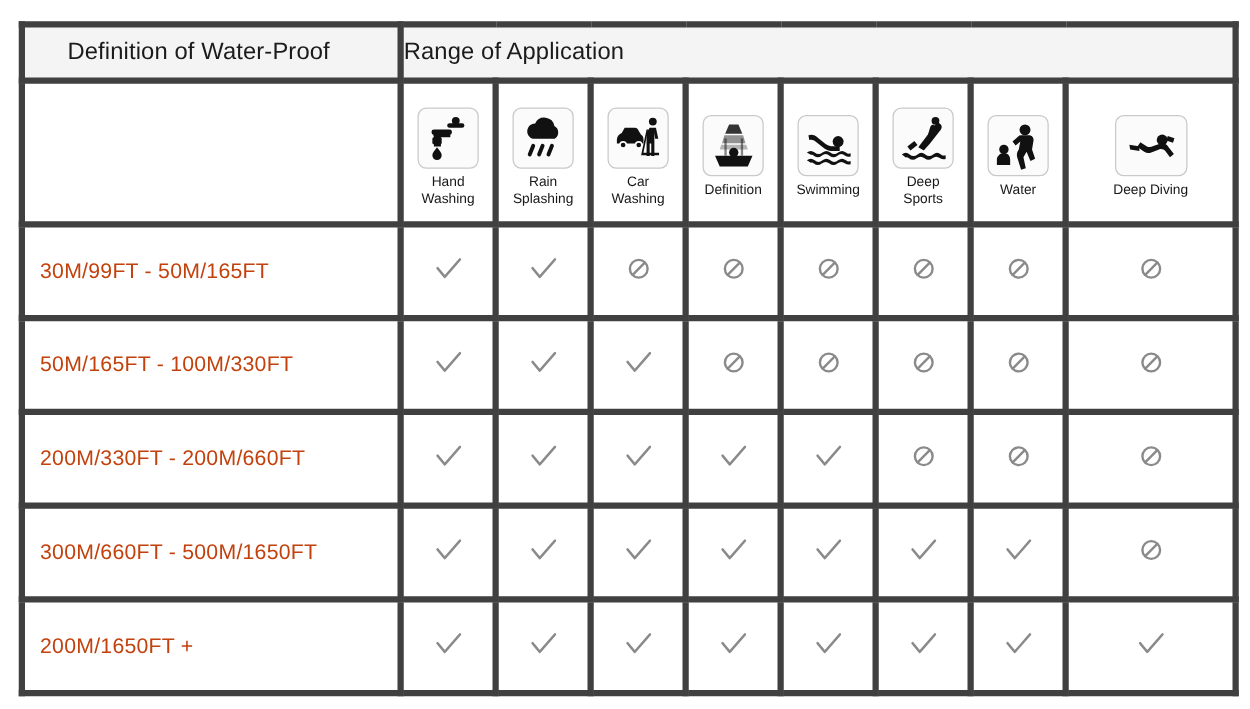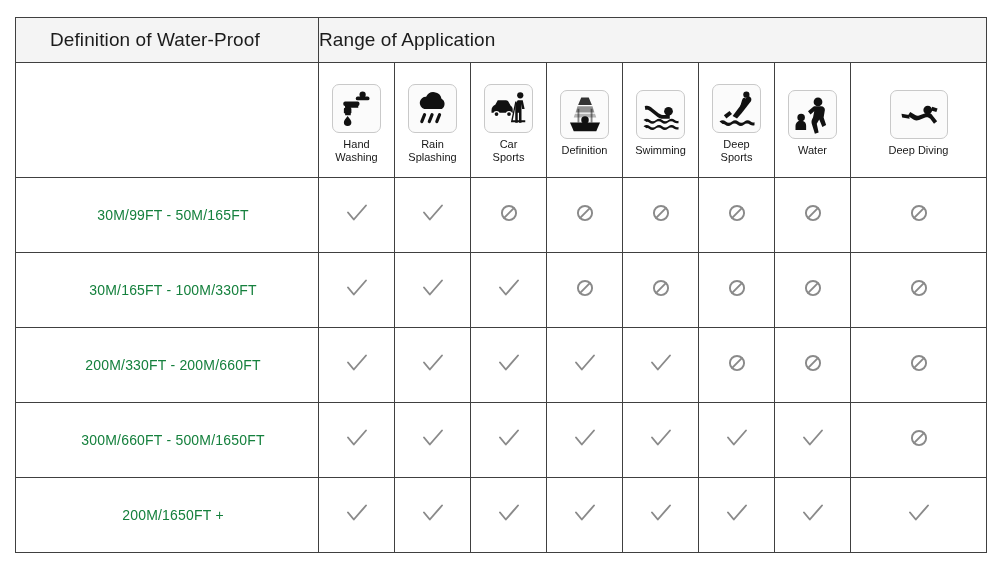--- a/index.html
+++ b/index.html
@@ -27,21 +27,21 @@
   table.wp-table {
     border-collapse: collapse;
     table-layout: fixed;
     width: 971px;
     height: 536px;
     border: 1px solid #d2d2d2;
   }
 
   table.wp-table td,
   table.wp-table th {
-    border: 1px solid #404040;
+    border: 5px solid #404040;
     padding: 0;
     box-sizing: border-box;
     background: #ffffff;
   }
 
   
   .title-cell {
     background: #f4f4f4 !important;
     height: 45px;
     font-size: 19px;
@@ -83,24 +83,24 @@
     font-size: 11px;
     line-height: 12.5px;
     color: #171717;
     text-align: center;
     white-space: pre-line;
   }
 
   
   .body-row td { height: 75px; }
   .range-cell {
-    text-align: center;
+    text-align: left;
     padding-left: 12px !important;
-    font-size: 14px;
-    color: #15803d;
+    font-size: 17px;
+    color: #c2410c;
     letter-spacing: .2px;
     white-space: nowrap;
   }
   .mark-cell {
     text-align: center;
     vertical-align: middle;
   }
   .mark {
     display: inline-block;
     line-height: 0;
@@ -172,21 +172,21 @@
                   <circle cx="12" cy="40" r="5" fill="#fff"></circle>
                   <circle cx="12" cy="40" r="3"></circle>
                   <circle cx="32" cy="40" r="5" fill="#fff"></circle>
                   <circle cx="32" cy="40" r="3"></circle>
                   <circle cx="50" cy="10" r="5"></circle>
                   <path d="M46 18h8l3 14h-4l-1-8v30h-4V38h-2v16h-4V24z"></path>
                   <path d="M44 20l-6 30h20v3H35l7-33z" fill="#111"></path>
                 </svg>
               </span>
               <span class="icon-label">Car
-Sports</span>
+Washing</span>
             </div>
           </td>
           <td>
             <div class="icon-cell-inner">
               <span class="icon-box">
                 <svg width="40" height="40" viewBox="0 0 64 64" xmlns="http://www.w3.org/2000/svg" fill="#111">
                   <path d="M26 4h12l5 12H21z" opacity=".85"></path>
                   <path d="M20 18h24l3 10H17z" opacity=".45"></path>
                   <path d="M16 30h32l2 6H14z" opacity=".3"></path>
                   <circle cx="32" cy="40" r="6"></circle>
@@ -280,21 +280,21 @@
           <td class="mark-cell"><span class="mark"><svg width="20" height="20" viewBox="0 0 24 24" xmlns="http://www.w3.org/2000/svg">
                 <circle cx="12" cy="12" r="8.5" fill="none" stroke="#8a8a8a" stroke-width="2.3"></circle>
                 <line x1="6.2" y1="17.8" x2="17.8" y2="6.2" stroke="#8a8a8a" stroke-width="2.3" stroke-linecap="round"></line>
               </svg></span></td>
           <td class="mark-cell"><span class="mark"><svg width="20" height="20" viewBox="0 0 24 24" xmlns="http://www.w3.org/2000/svg">
                 <circle cx="12" cy="12" r="8.5" fill="none" stroke="#8a8a8a" stroke-width="2.3"></circle>
                 <line x1="6.2" y1="17.8" x2="17.8" y2="6.2" stroke="#8a8a8a" stroke-width="2.3" stroke-linecap="round"></line>
               </svg></span></td>
         </tr>
         <tr class="body-row">
-          <td class="range-cell"><span>30M/165FT   -   100M/330FT</span></td>
+          <td class="range-cell"><span>50M/165FT   -   100M/330FT</span></td>
           <td class="mark-cell"><span class="mark"><svg width="26" height="26" viewBox="0 0 26 26" xmlns="http://www.w3.org/2000/svg">
                 <path d="M4 12.5 L9.8 19.5 L22 5.5" fill="none" stroke="#8a8a8a" stroke-width="1.9" stroke-linecap="round" stroke-linejoin="round"></path>
               </svg></span></td>
           <td class="mark-cell"><span class="mark"><svg width="26" height="26" viewBox="0 0 26 26" xmlns="http://www.w3.org/2000/svg">
                 <path d="M4 12.5 L9.8 19.5 L22 5.5" fill="none" stroke="#8a8a8a" stroke-width="1.9" stroke-linecap="round" stroke-linejoin="round"></path>
               </svg></span></td>
           <td class="mark-cell"><span class="mark"><svg width="26" height="26" viewBox="0 0 26 26" xmlns="http://www.w3.org/2000/svg">
                 <path d="M4 12.5 L9.8 19.5 L22 5.5" fill="none" stroke="#8a8a8a" stroke-width="1.9" stroke-linecap="round" stroke-linejoin="round"></path>
               </svg></span></td>
           <td class="mark-cell"><span class="mark"><svg width="20" height="20" viewBox="0 0 24 24" xmlns="http://www.w3.org/2000/svg">

